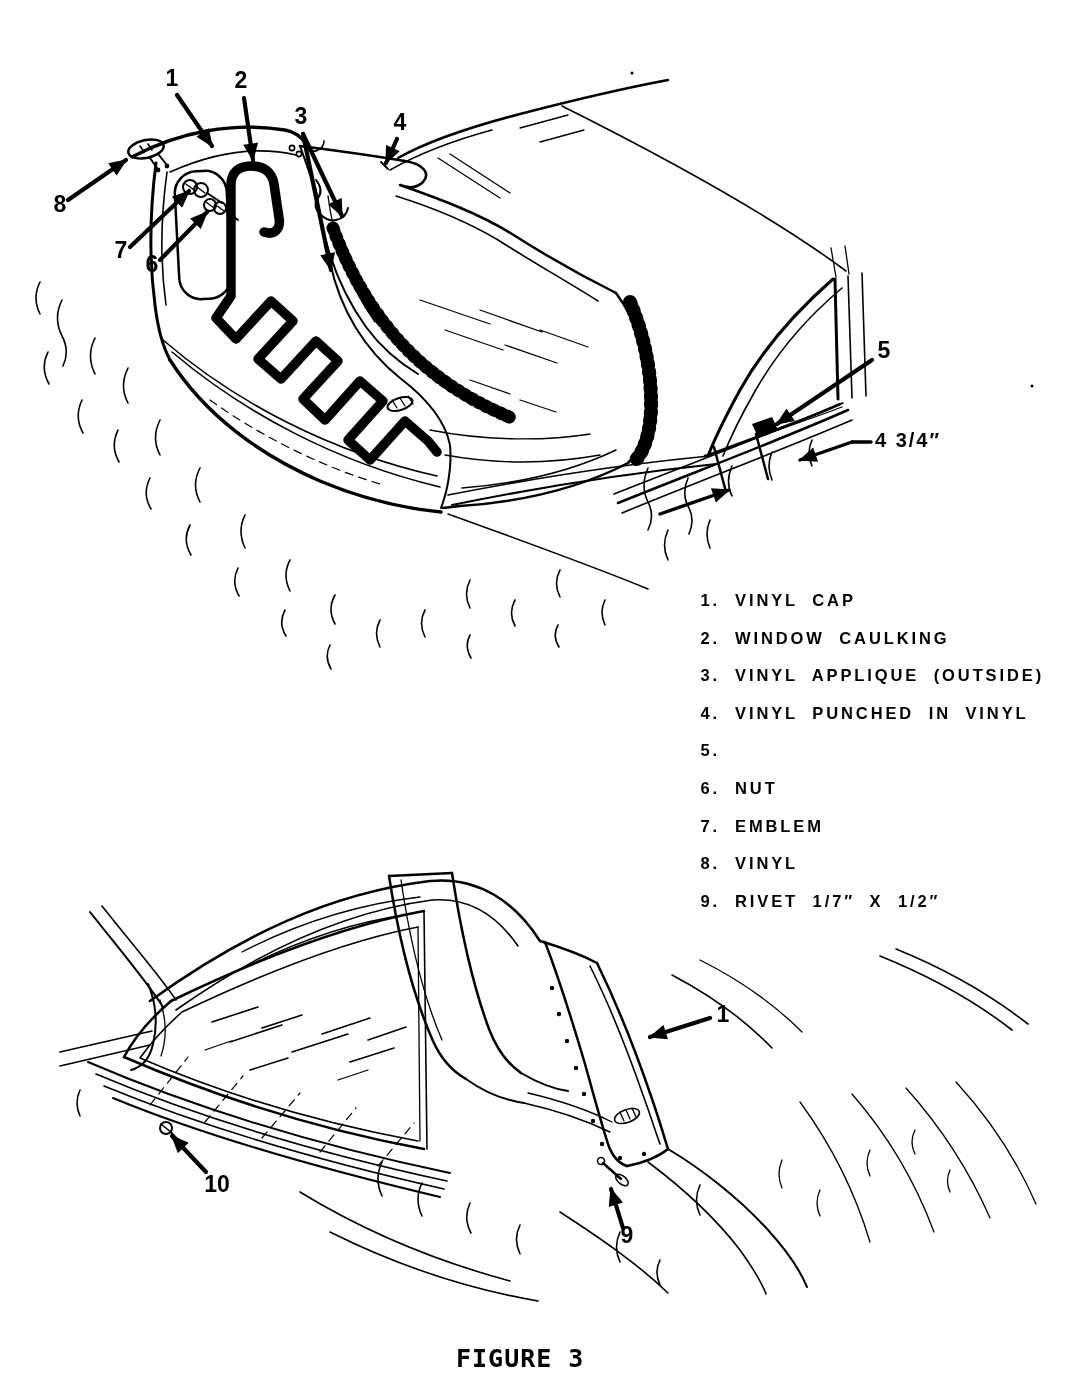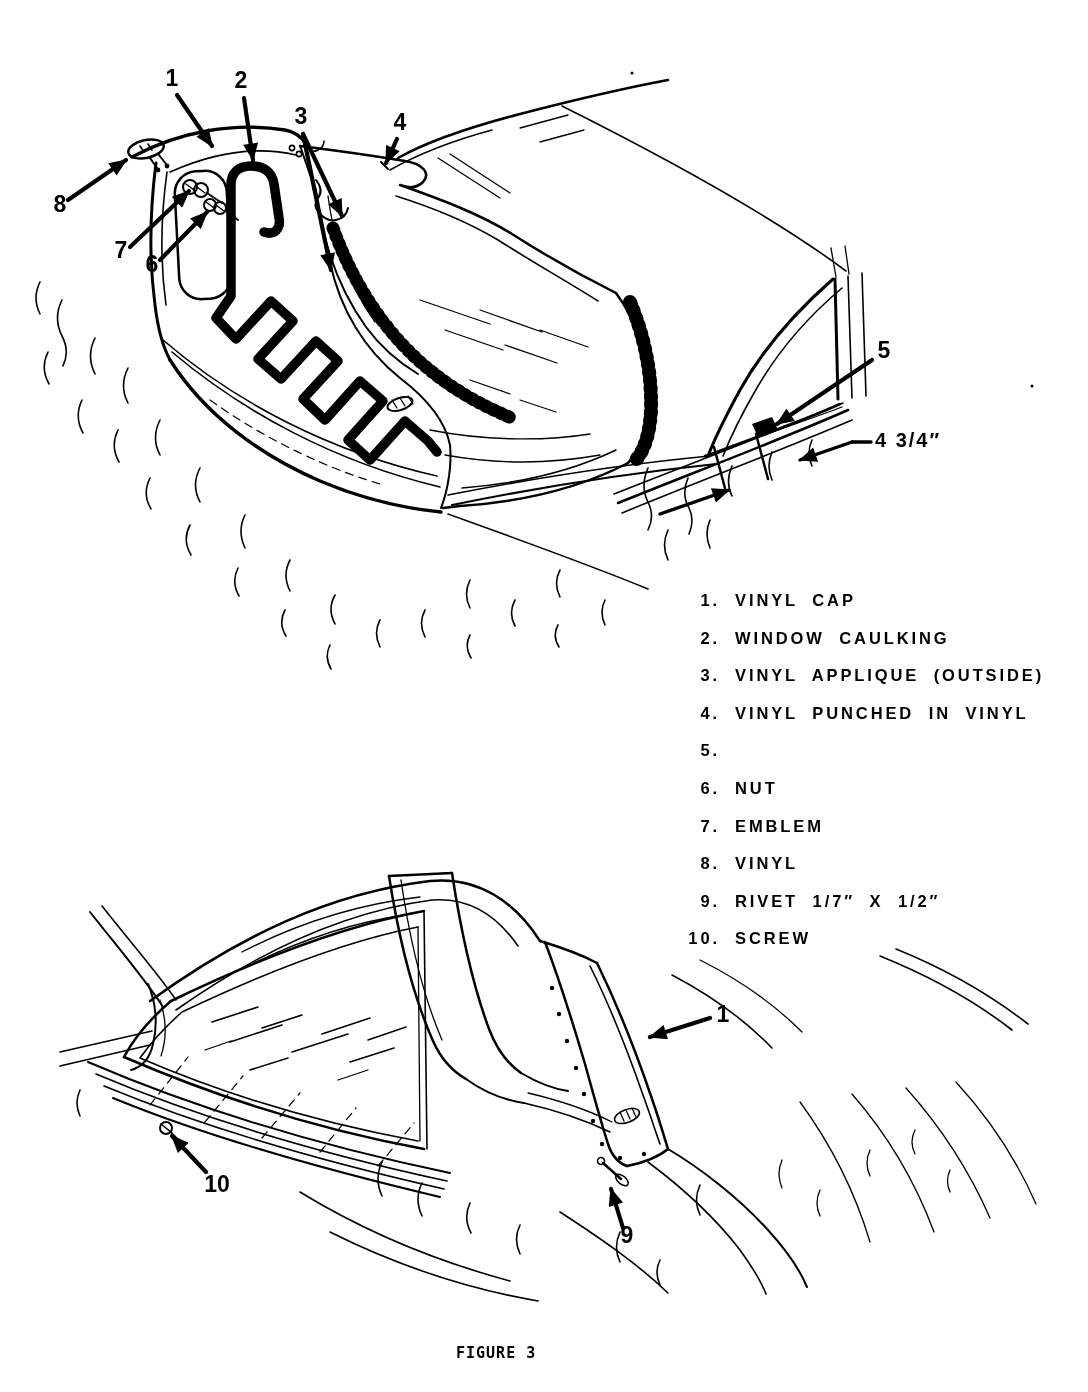--- a/index.html
+++ b/index.html
@@ -14,21 +14,21 @@
   .hat{stroke-dasharray:2.5 5.5;}
   .dsh{stroke-dasharray:8 6;stroke-width:1.2px}
   .co{font:700 23px "Liberation Sans",sans-serif;fill:#000;stroke:none;}
   .dim{font:700 20px "Liberation Sans",sans-serif;letter-spacing:2px;fill:#000;stroke:none;}
   .plist{position:absolute;left:648px;top:590px;}
   .prow{display:flex;align-items:flex-start;height:37.6px;}
   .pnum{display:inline-block;width:72px;text-align:right;margin-right:15px;}
   .pnum,.plabel{font-weight:700;font-size:16.5px;letter-spacing:2.9px;word-spacing:7px;
                 white-space:nowrap;line-height:20px;}
   .caption{position:absolute;left:456px;top:1344px;
-           font-family:"DejaVu Sans Mono",monospace;font-weight:700;font-size:15px;letter-spacing:1px;}
+           font-family:"DejaVu Sans Mono",monospace;font-weight:700;font-size:25px;letter-spacing:1px;}
 </style>
 </head>
 <body>
 
 <div class="page">
 
 <svg class="art" viewBox="0 0 1088 1392">
   <defs>
     <marker id="ah" viewBox="0 0 12 10" refX="11" refY="5" markerWidth="19" markerHeight="15" orient="auto" markerUnits="userSpaceOnUse">
       <path d="M0,0 L12,5 L0,10 Z" fill="#000"></path>
@@ -302,21 +302,17 @@
     <span class="plabel">EMBLEM</span>
   </div>
   <div class="prow">
     <span class="pnum">8.</span>
     <span class="plabel">VINYL</span>
   </div>
   <div class="prow">
     <span class="pnum">9.</span>
     <span class="plabel">RIVET 1/7″ X 1/2″</span>
   </div>
-  <div class="prow">
-    <span class="pnum">10.</span>
-    <span class="plabel">SCREW</span>
-  </div>
 </div>
 
 <div class="caption">FIGURE 3</div>
 
 </div>
 
 </body></html>

